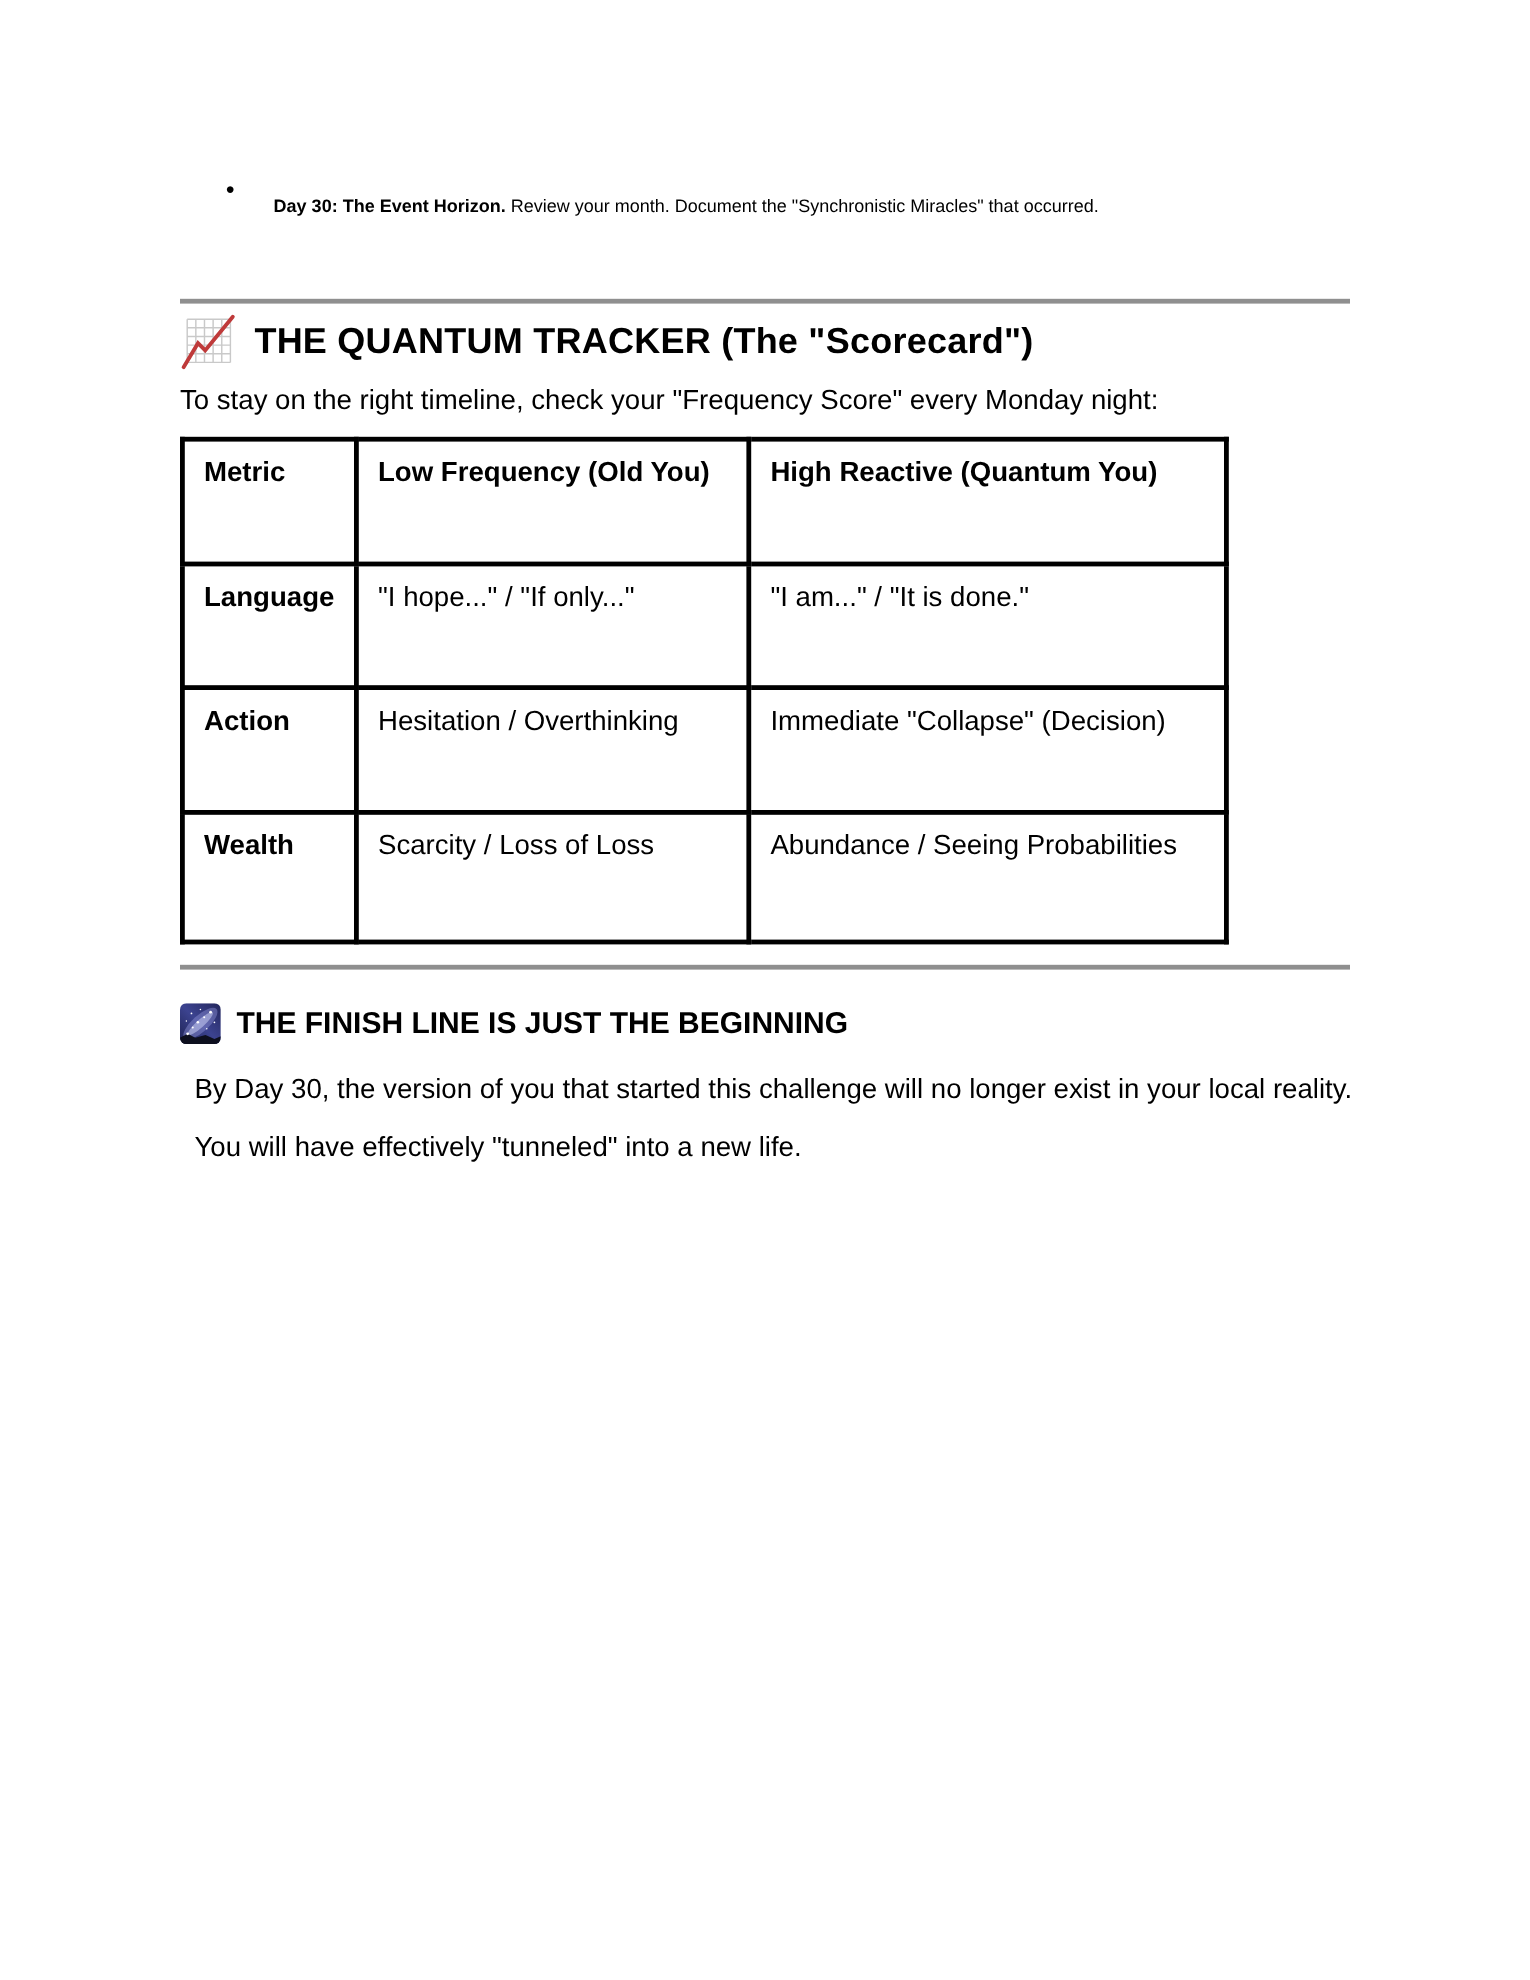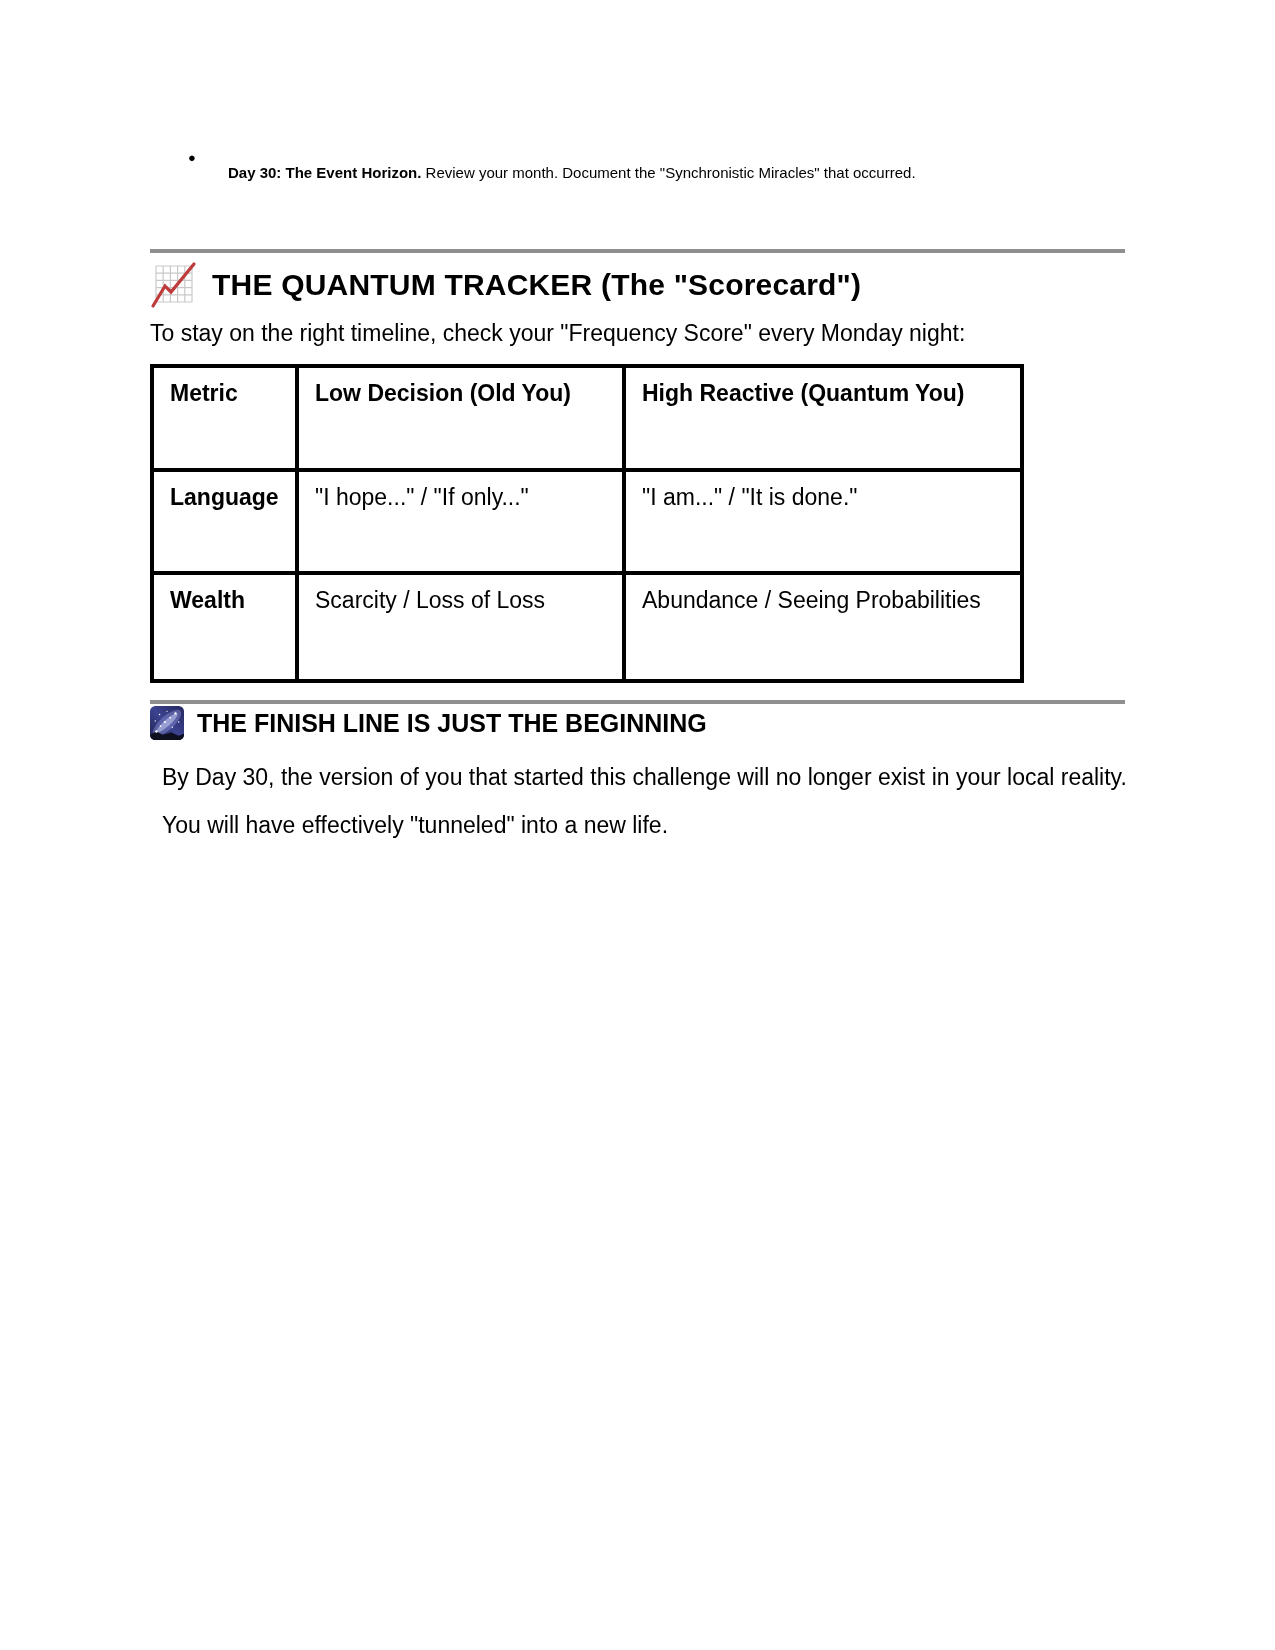--- a/index.html
+++ b/index.html
@@ -40,21 +40,21 @@
   }
   .tracker th { font-weight: 700; }
   .tracker td.metric { font-weight: 700; }
   tr.r0 { height: 104px; }
   tr.r1 { height: 103px; }
   tr.r2 { height: 104px; }
   tr.r3 { height: 103px; }
   tr.r4 { height: 108px; }
 
   
-  .h2-row { display: flex; align-items: center; margin-top: 2px; }
+  .h2-row { display: flex; align-items: center; margin-top: 28px; }
   .h2-row .icon34 { width: 34px; height: 34px; flex: none; margin-right: 13px; }
   .h2-text { font-size: 25px; font-weight: 700; }
 
   .body-para { margin: 13px 0 0 12px; font-size: 23px; line-height: 48px; width: 975px; }
 </style>
 </head>
 <body>
 
 <div class="content">
 
@@ -92,27 +92,32 @@
 
   <table class="tracker">
     <colgroup>
         <col style="width:145px">
         <col style="width:327px">
         <col style="width:398px">
       </colgroup>
     <tbody>
         <tr class="r0">
       <th>Metric</th>
-      <th>Low Decision (Old You)</th>
+      <th>Low Frequency (Old You)</th>
       <th>High Reactive (Quantum You)</th>
     </tr>
     <tr class="r1">
       <td class="metric">Language</td>
       <td>"I hope..." / "If only..."</td>
       <td>"I am..." / "It is done."</td>
+    </tr>
+    <tr class="r2">
+      <td class="metric">Action</td>
+      <td>Hesitation / Overthinking</td>
+      <td>Immediate "Collapse" (Decision)</td>
     </tr>
     <tr class="r4">
       <td class="metric">Wealth</td>
       <td>Scarcity / Loss of Loss</td>
       <td>Abundance / Seeing Probabilities</td>
     </tr>
   </tbody>
     </table>
 
   <div class="hrule hr2"></div>

